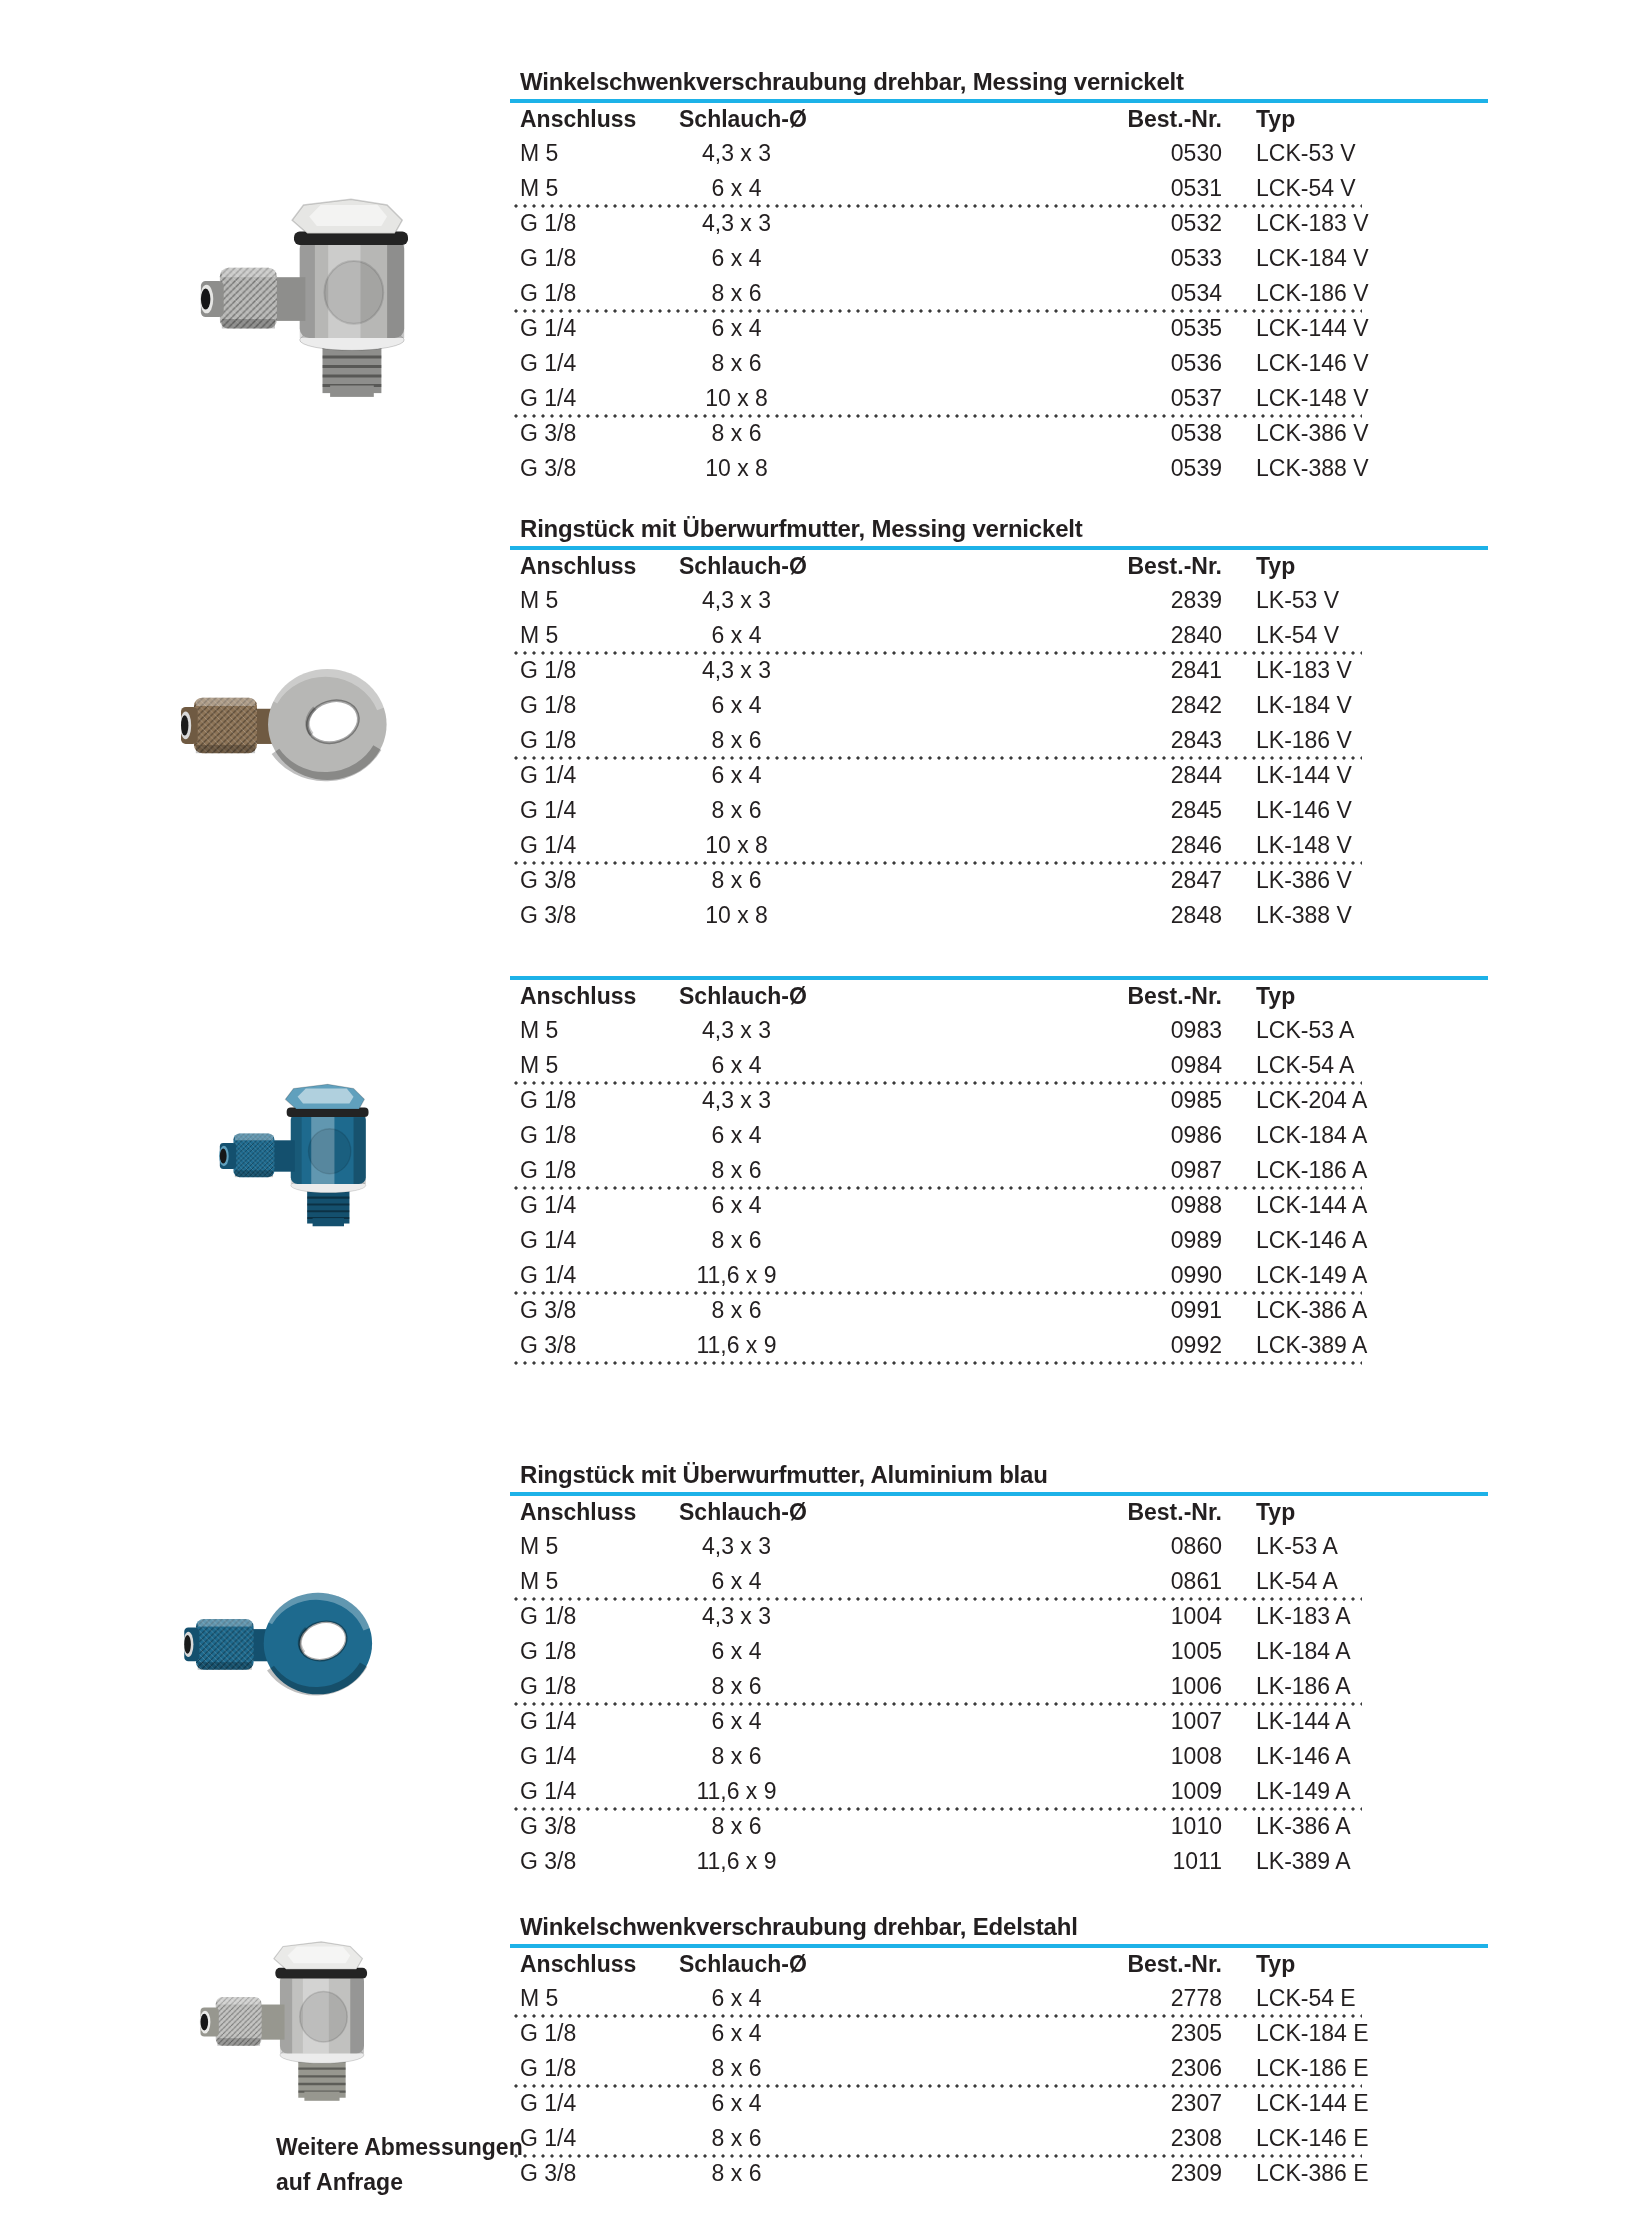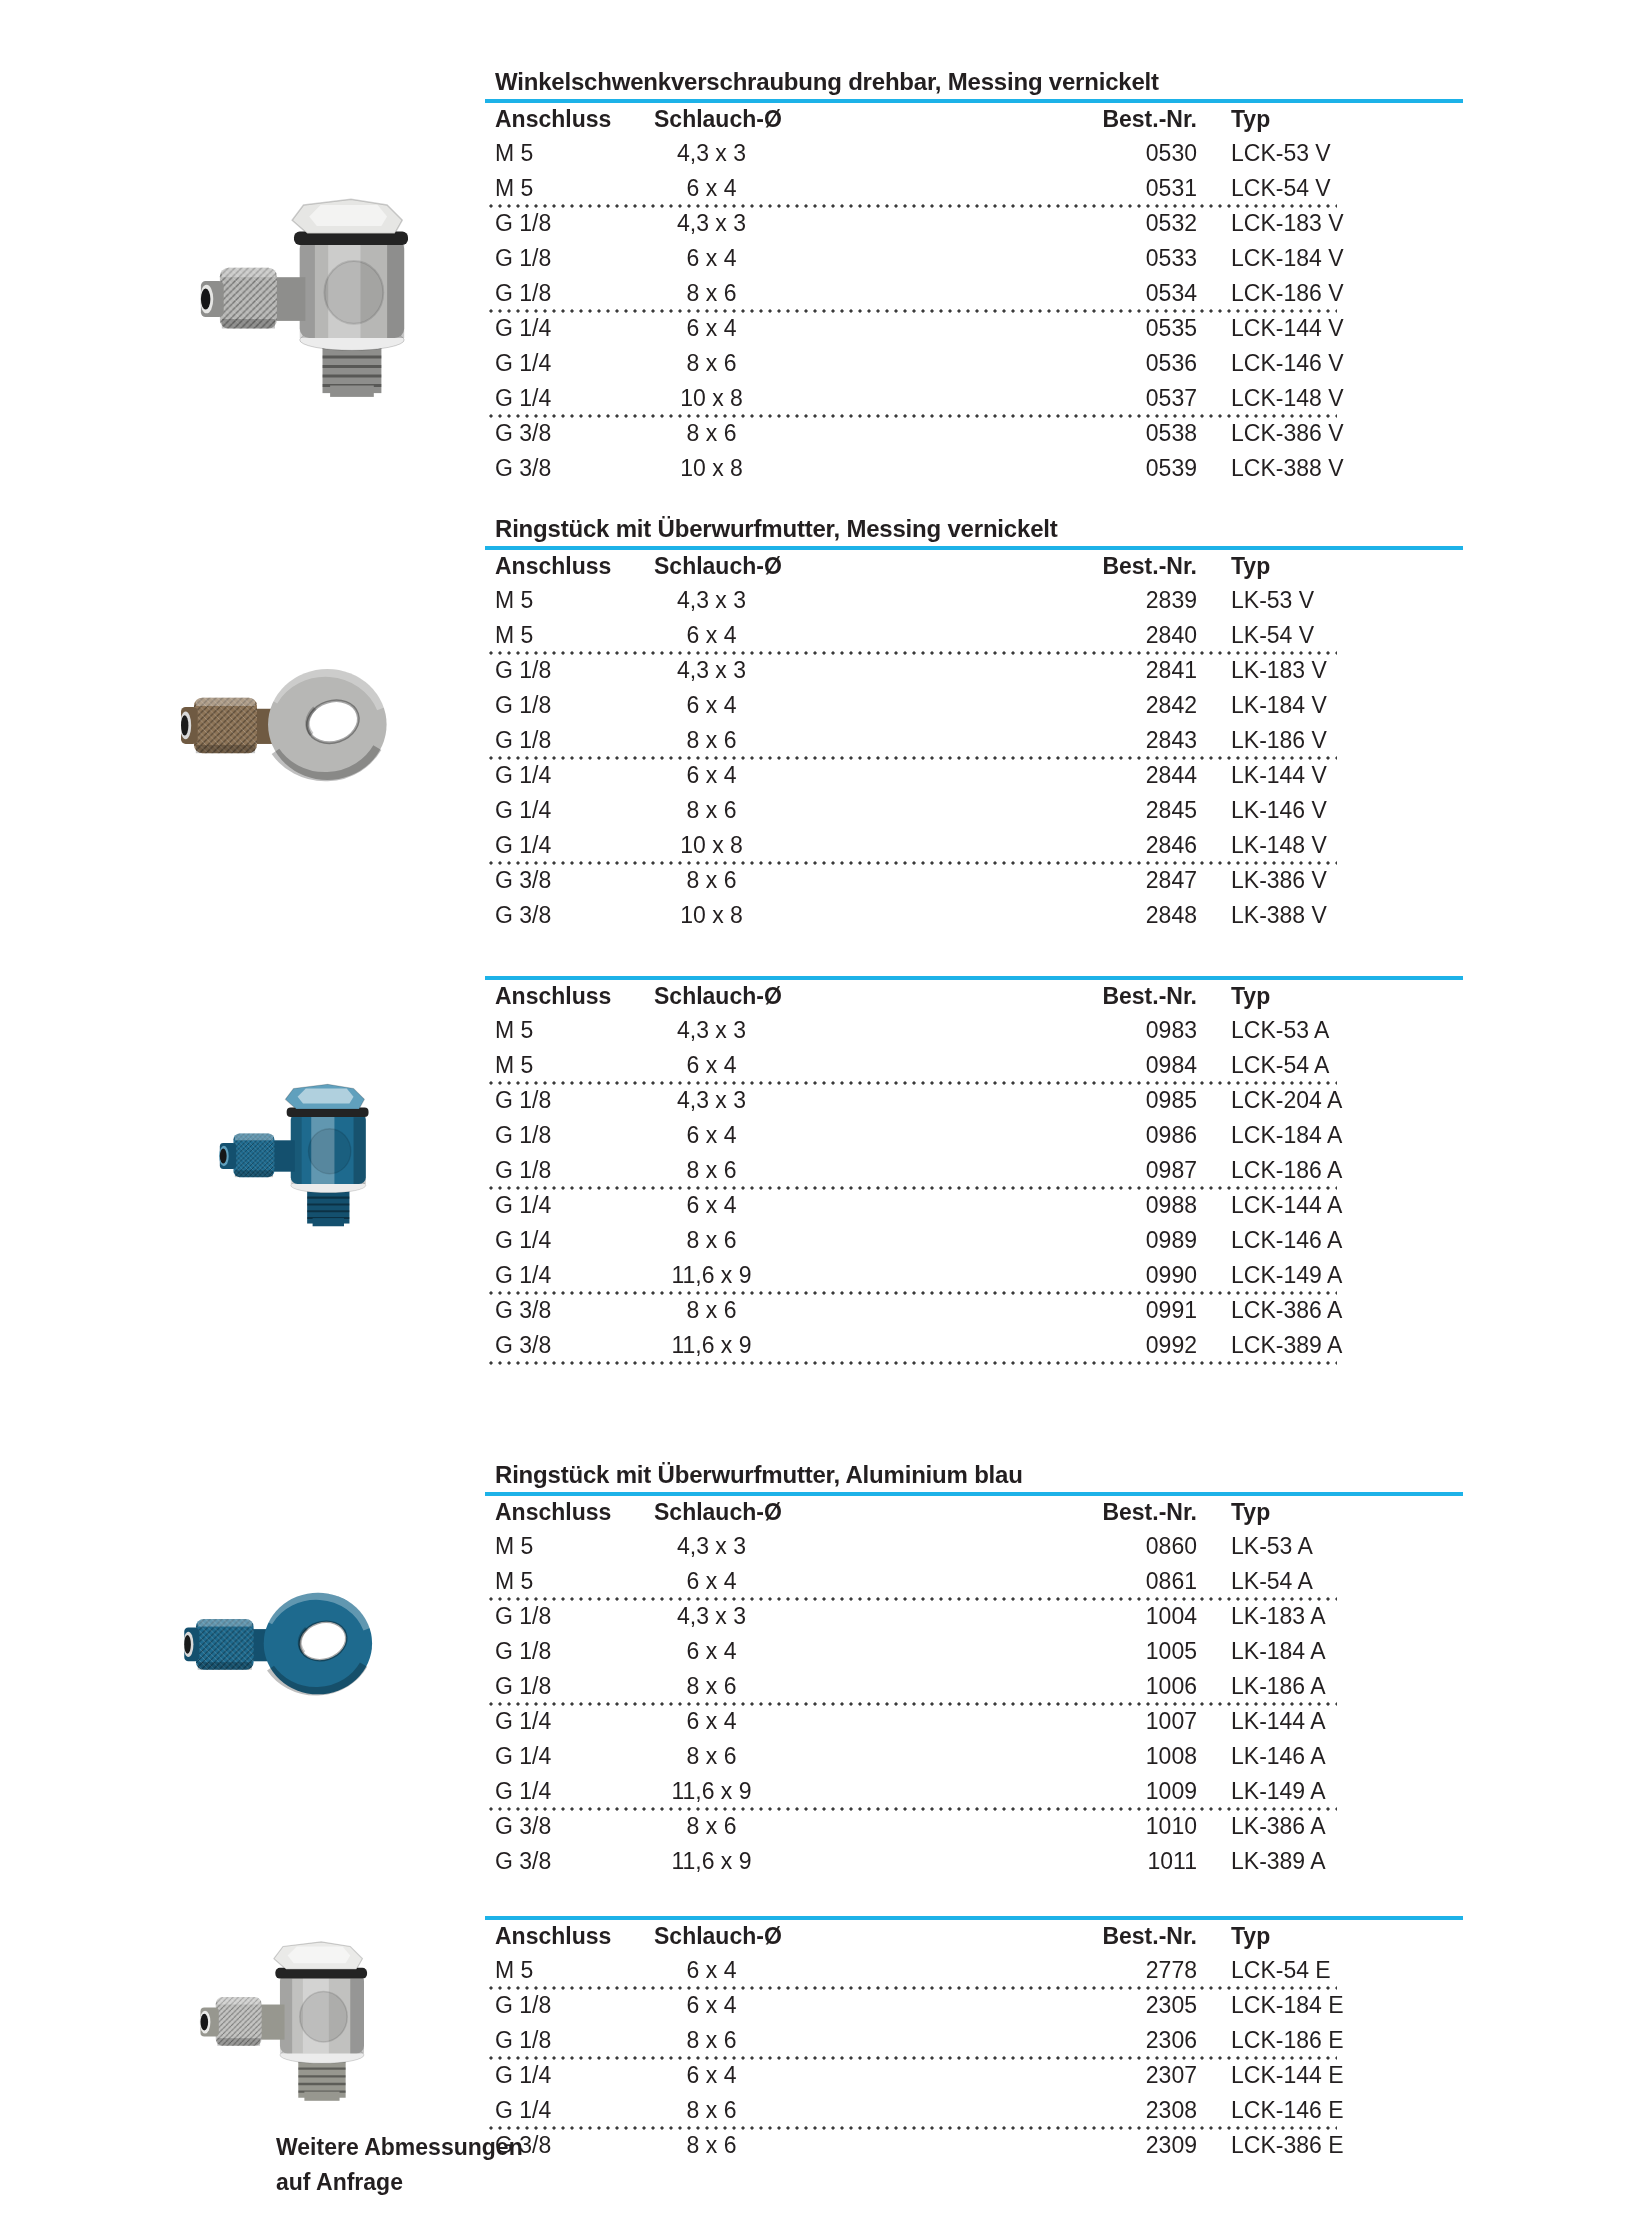--- a/index.html
+++ b/index.html
@@ -1,19 +1,19 @@
 <!DOCTYPE html>
 <html style="--accent: #1db2e8; --ink: #231f20; --nickel: #b7b7b5; --nickel-dark: #8e8e8c; --nickel-light: #e6e6e4; --blue: #1e6a8e; --blue-dark: #14506e; --blue-light: #60a0bd; --steel: #c1c1bf; --steel-dark: #97978f; --steel-light: #eaeae8; --brass: #8d7457; --brass-dark: #6f5a42;"><head>
 <meta charset="utf-8">
 <style>
   html,body{margin:0;padding:0;background:#fff;}
   #page{position:relative;width:1646px;height:2233px;background:#ffffff;overflow:hidden;
         font-family:"Liberation Sans",sans-serif;color:var(--ink,#231f20);}
   
-  .sec{position:absolute;left:485px;width:978px;}
+  .sec{position:absolute;left:510px;width:978px;}
   .sec-title{margin:0;padding:0 0 0 10px;font-size:24px;font-weight:bold;height:28px;
              line-height:28px;letter-spacing:-0.2px;white-space:nowrap;}
   .rule{height:4px;margin-top:3px;background:var(--accent,#1db2e8);}
   .thead{height:33px;}
   .thead .c{font-weight:bold;}
   .thead,.row{display:flex;align-items:center;padding-left:10px;box-sizing:border-box;}
   .row{height:35px;position:relative;justify-content:flex-end;}
   .c{font-size:23px;white-space:nowrap;}
   .c1{width:159px;text-align:left;}
   .c2{width:115px;text-align:center;}
@@ -396,20 +396,21 @@
           <div class="row">
             <div class="c c1">G 3/8</div>
             <div class="c c2">11,6 x 9</div>
             <div class="c c3">1011</div>
             <div class="c c4">LK-389 A</div>
           </div>
         </div>
   </section>
 
   <section class="sec" style="top: 1913px;">
+    <h2 class="sec-title">Winkelschwenkverschraubung drehbar, Edelstahl</h2>
     <div class="rule"></div>
     <div class="thead">
       <div class="c c1">Anschluss</div>
       <div class="c c2">Schlauch-Ø</div>
       <div class="c c3">Best.-Nr.</div>
       <div class="c c4">Typ</div>
     </div>
     <div class="tbody">
           <div class="row sep">
             <div class="c c1">M 5</div>

